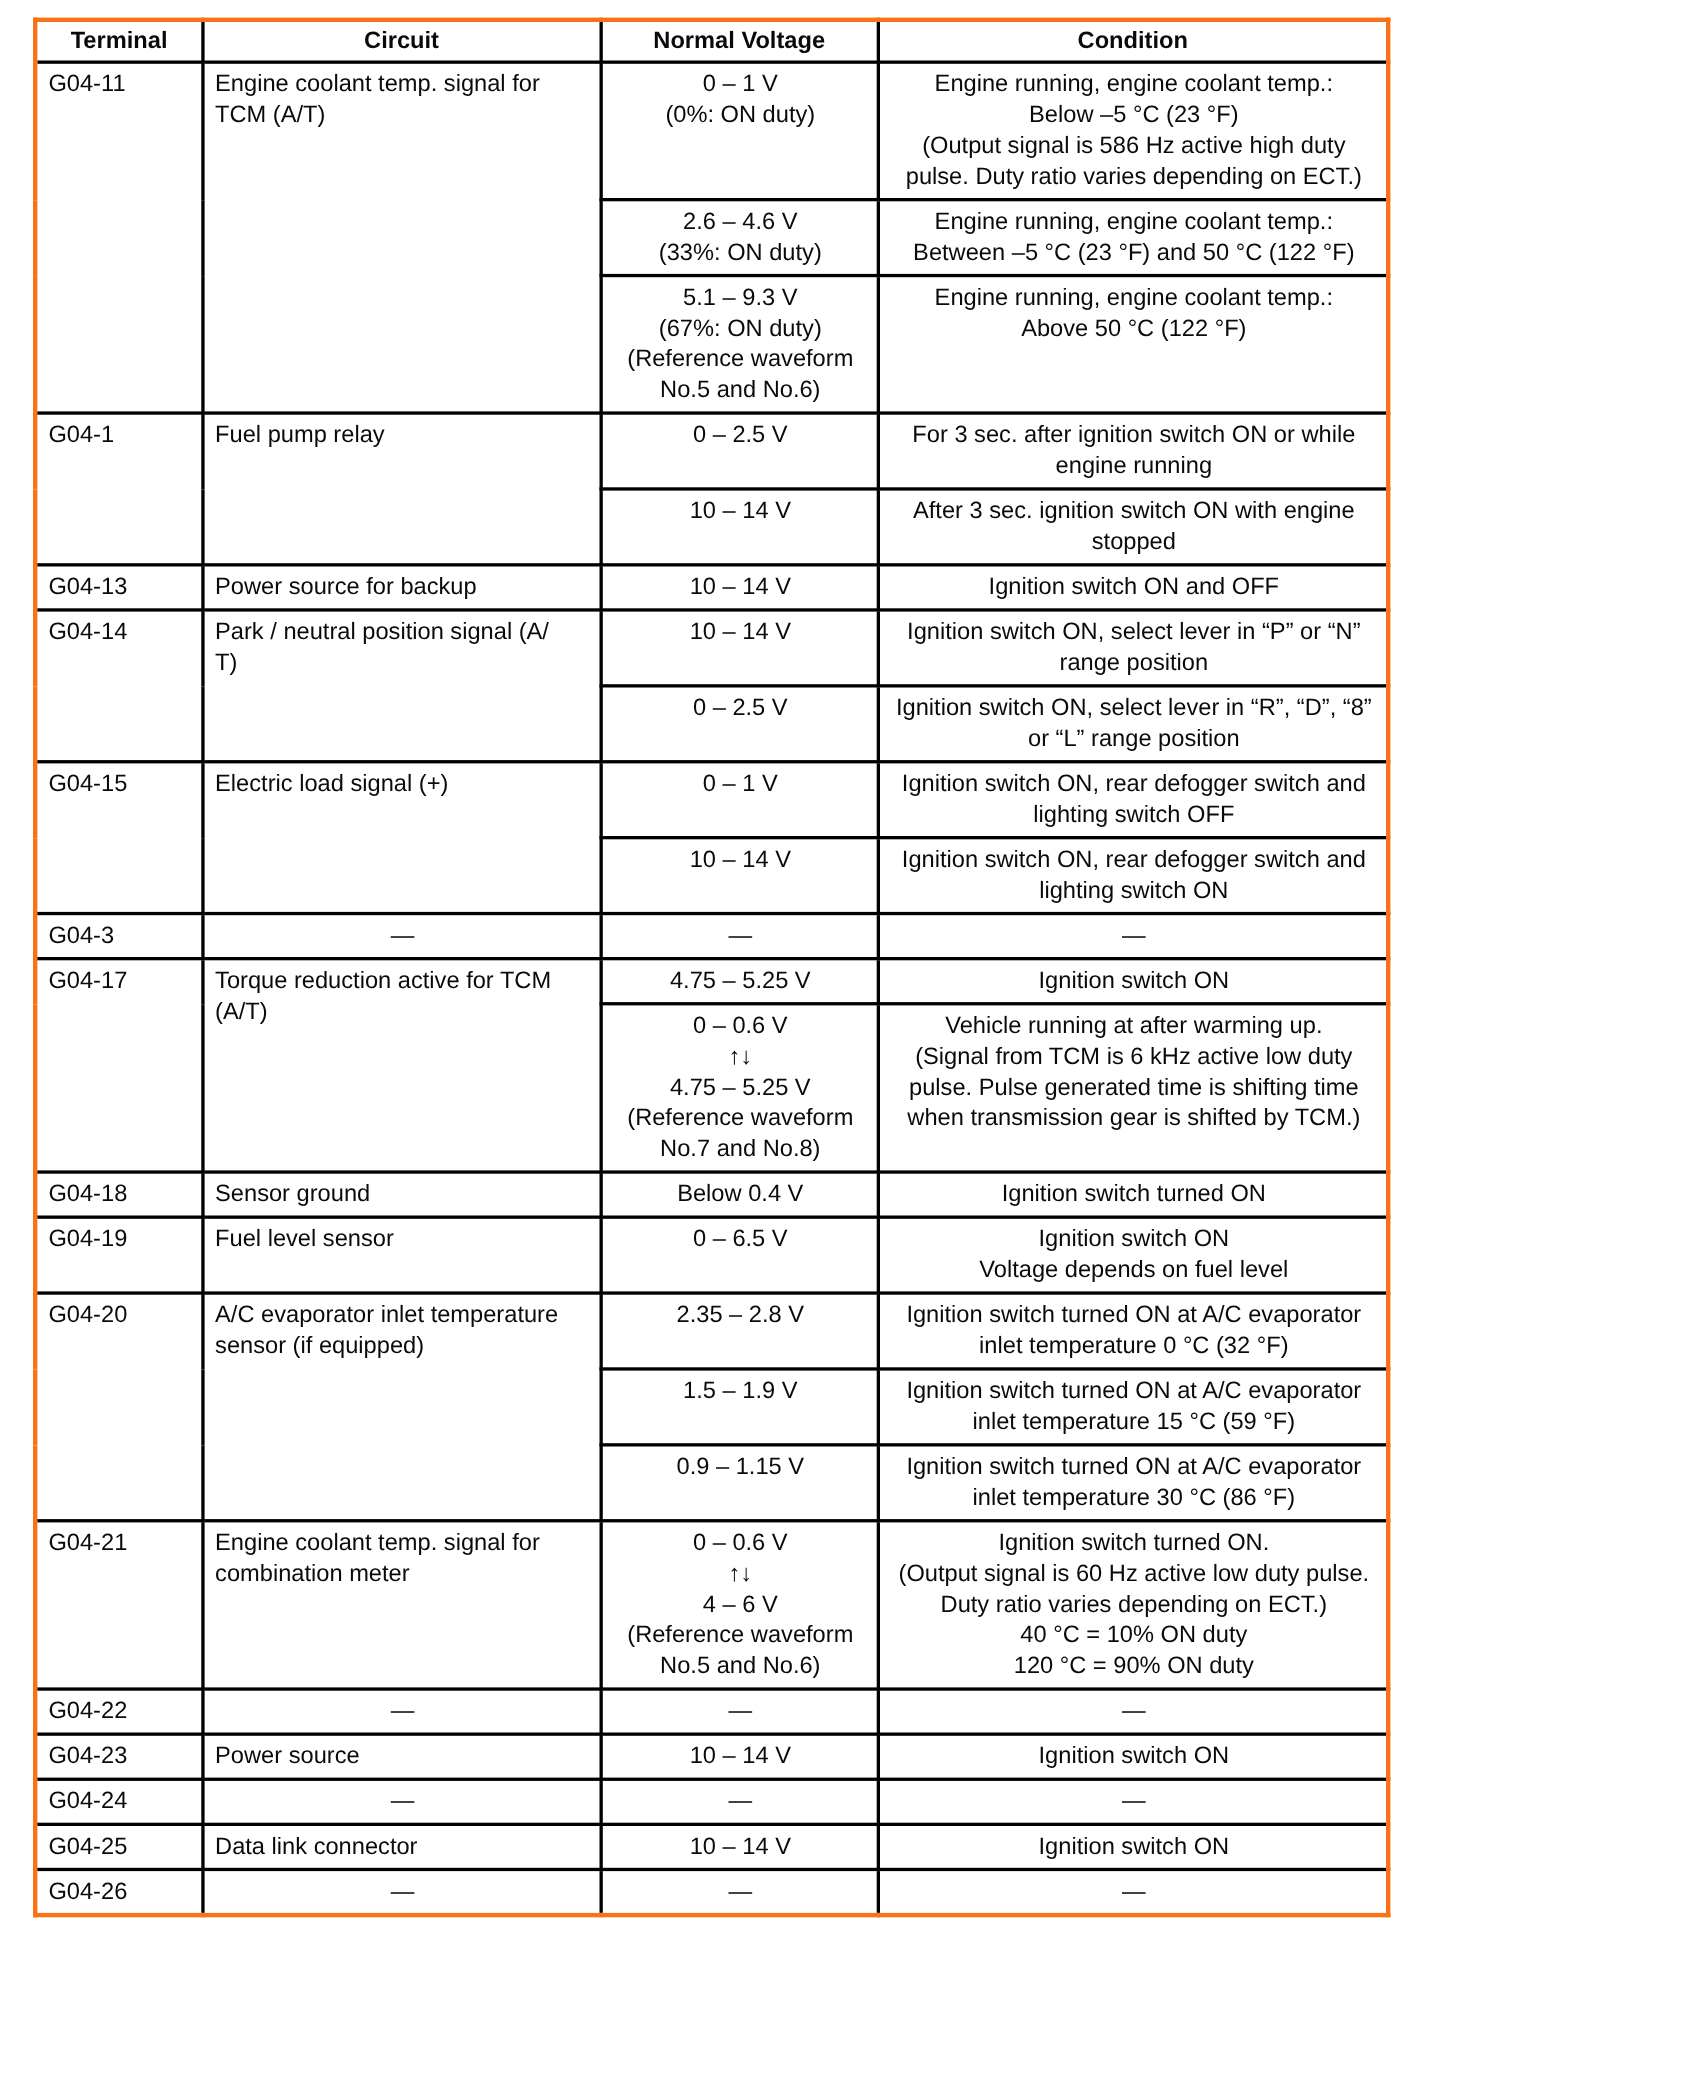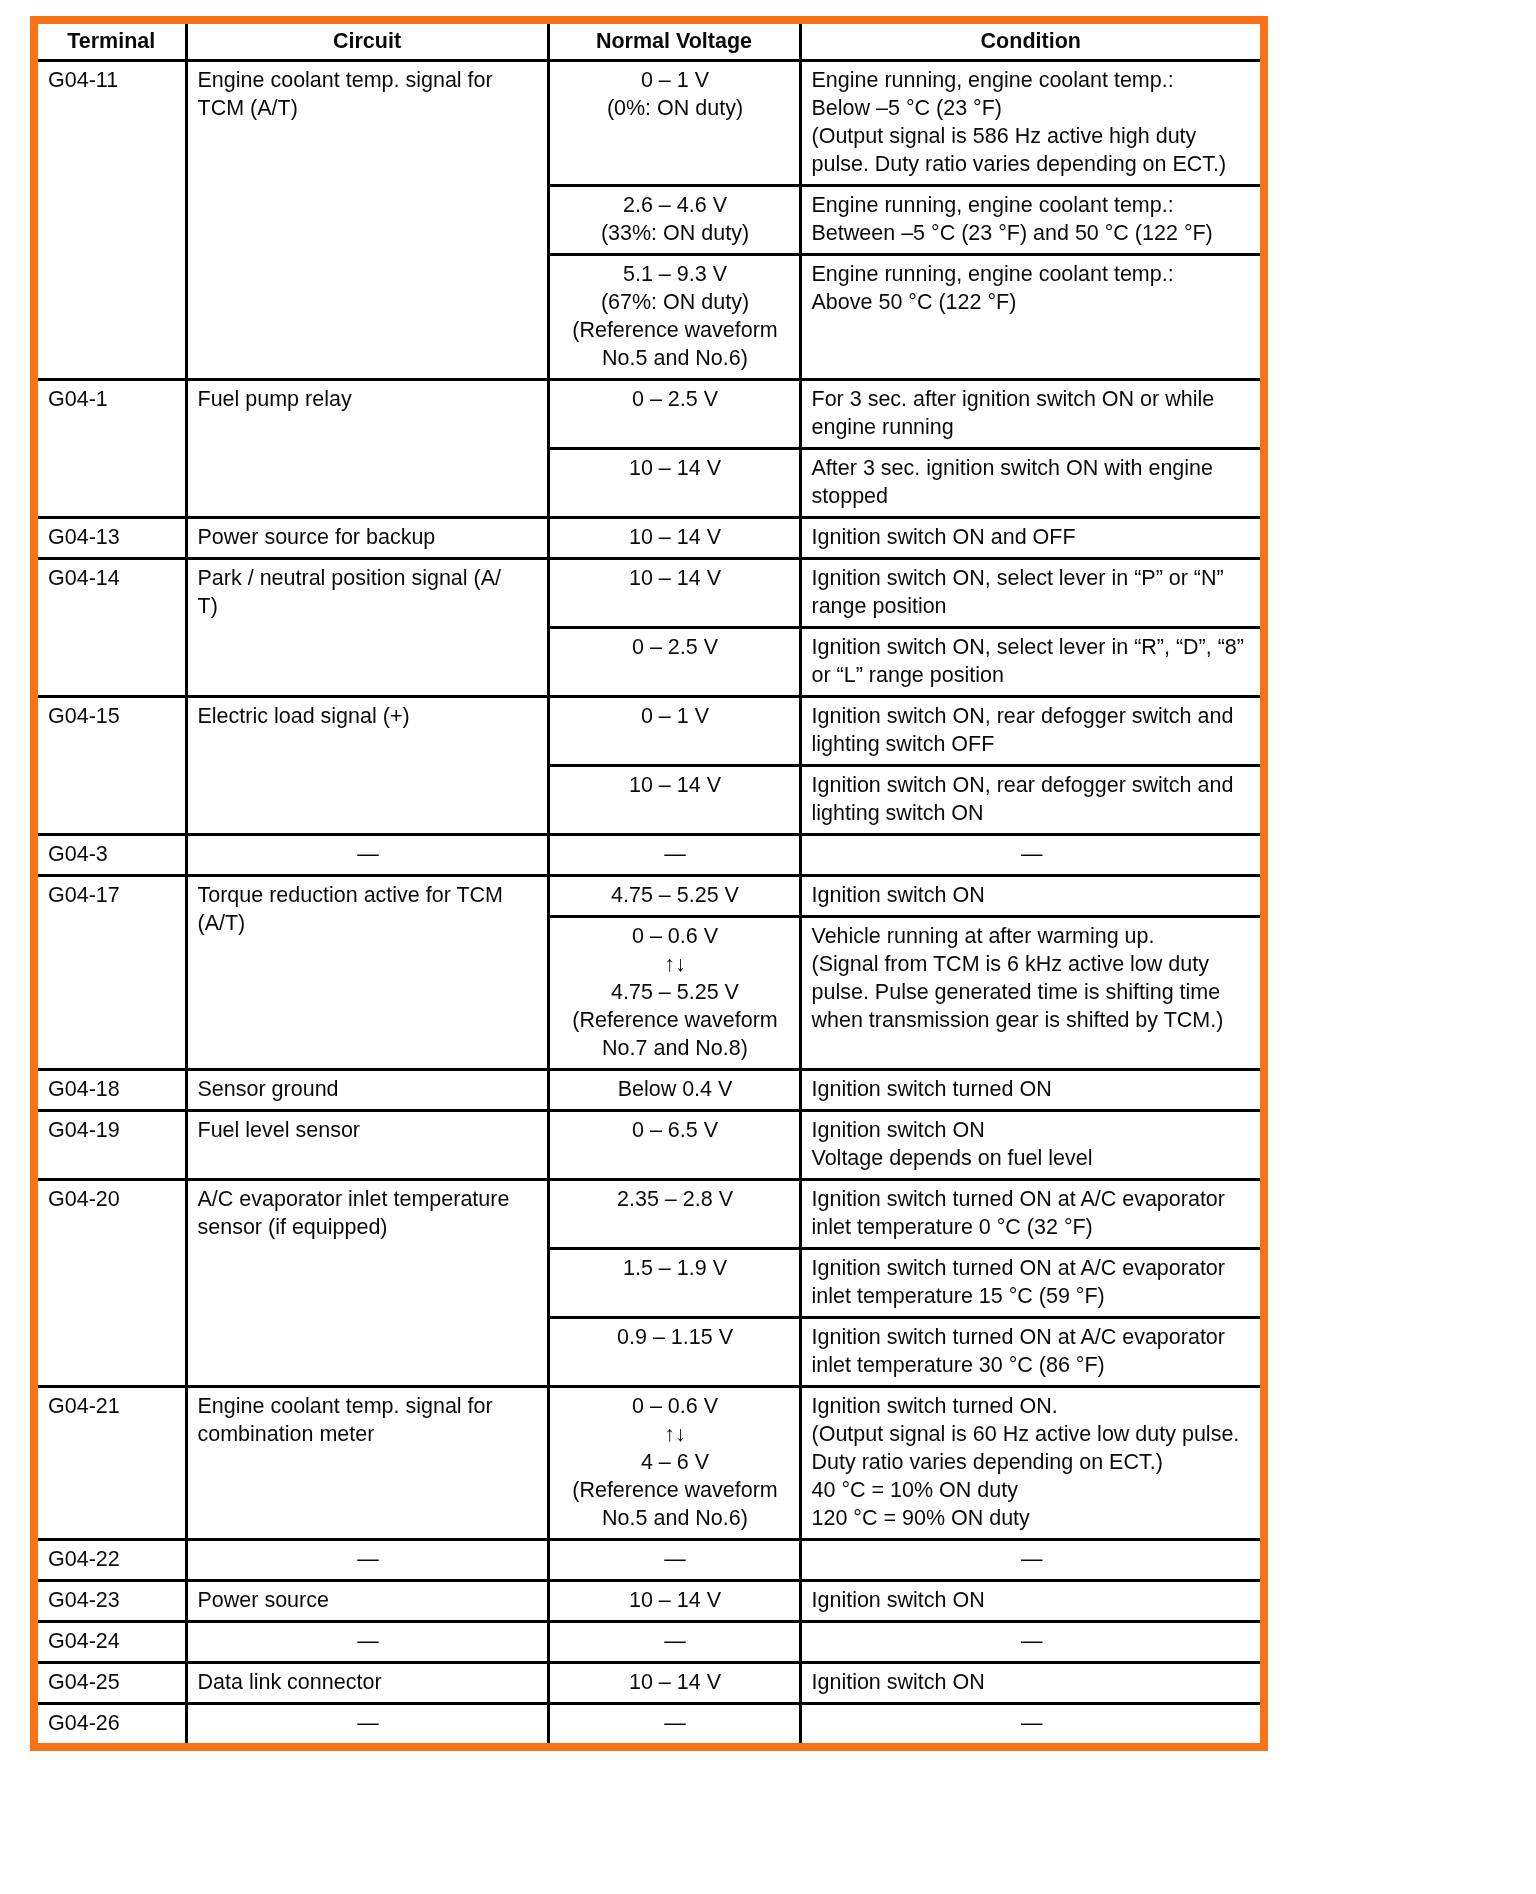--- a/index.html
+++ b/index.html
@@ -12,40 +12,40 @@
     font-family: "Liberation Sans", sans-serif;
     color: #0a0a0a;
   }
   table.spec {
     position: absolute;
     left: 30px;
     top: 16px;
     width: 1230px;
     border-collapse: collapse;
     table-layout: fixed;
-    border: 8px solid #f97316;
+    border: 4px solid #f97316;
     padding-left: 12px;
   }
   table.spec th, table.spec td {
     border: 3px solid #000;
     vertical-align: top;
     font-size: 21.5px;
     line-height: 28px;
     padding: 4px 8px 6px 10px;
     white-space: pre-line;
     overflow: hidden;
   }
   table.spec th {
     font-weight: bold;
     text-align: center;
     padding: 3px 4px 4px 4px;
   }
   td.term { font-size: 21.5px; }
   td.volt { text-align: center; padding-left: 6px; padding-right: 6px; }
-  td.cond { padding-right: 6px; }
+  td.cond { padding-right: 6px; text-align: center; }
   td.center { text-align: center; }
 </style>
 </head>
 <body>
 
 <div class="page">
   <table class="spec">
     <colgroup>
       <col style="width:152px">
       <col style="width:362px">

